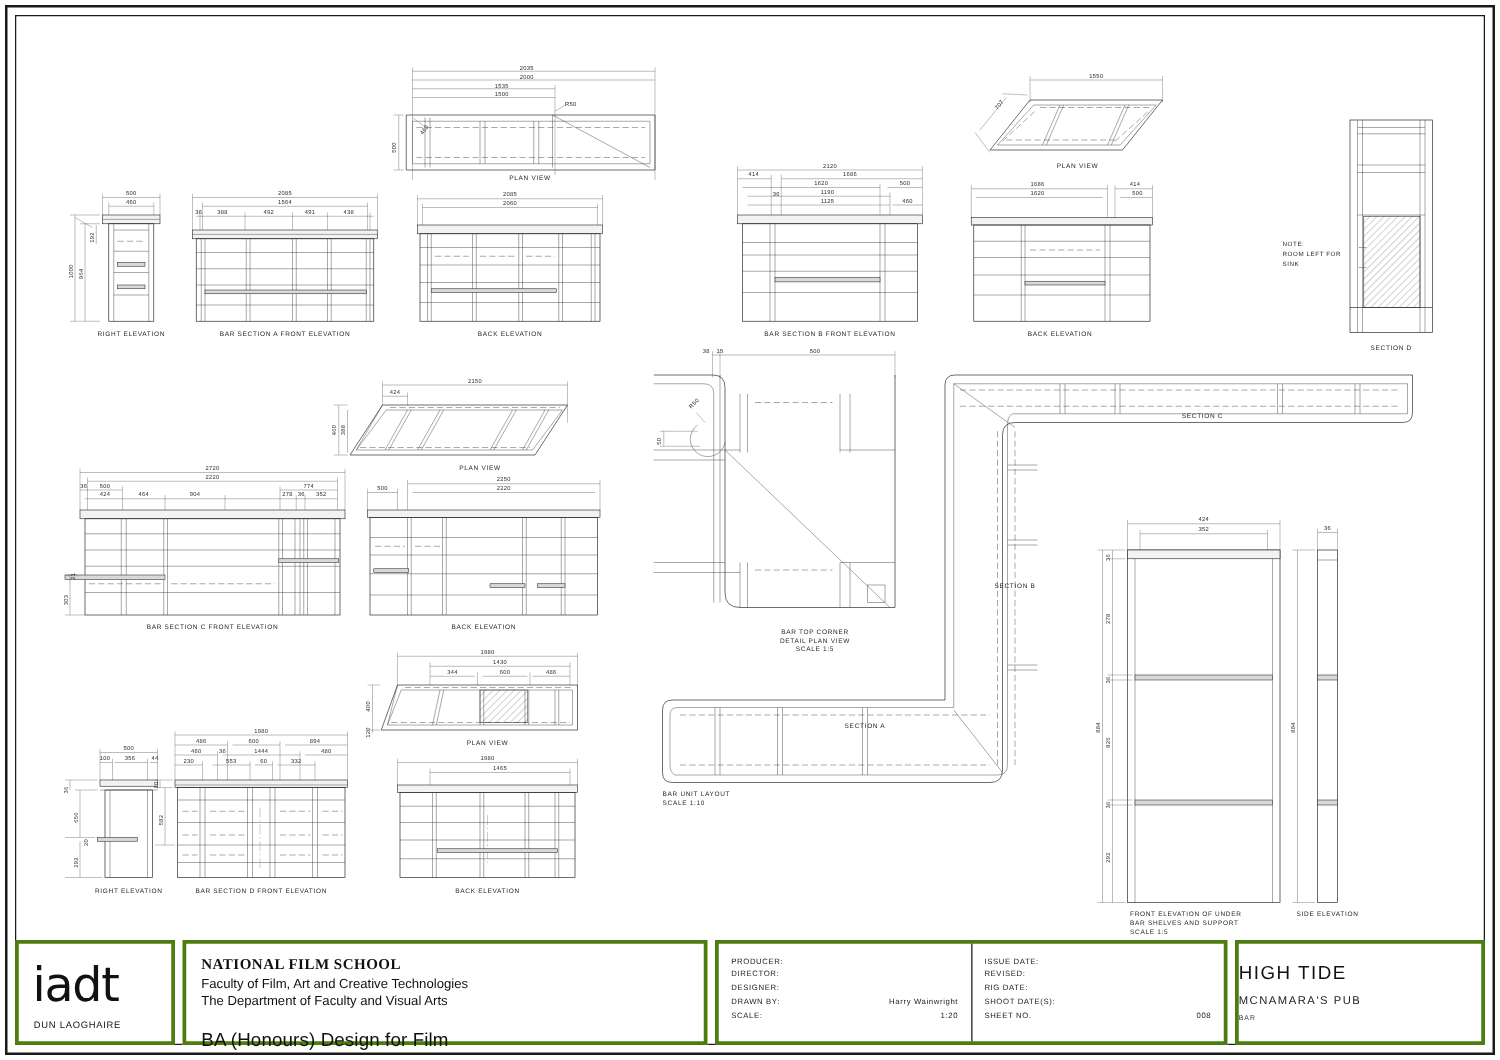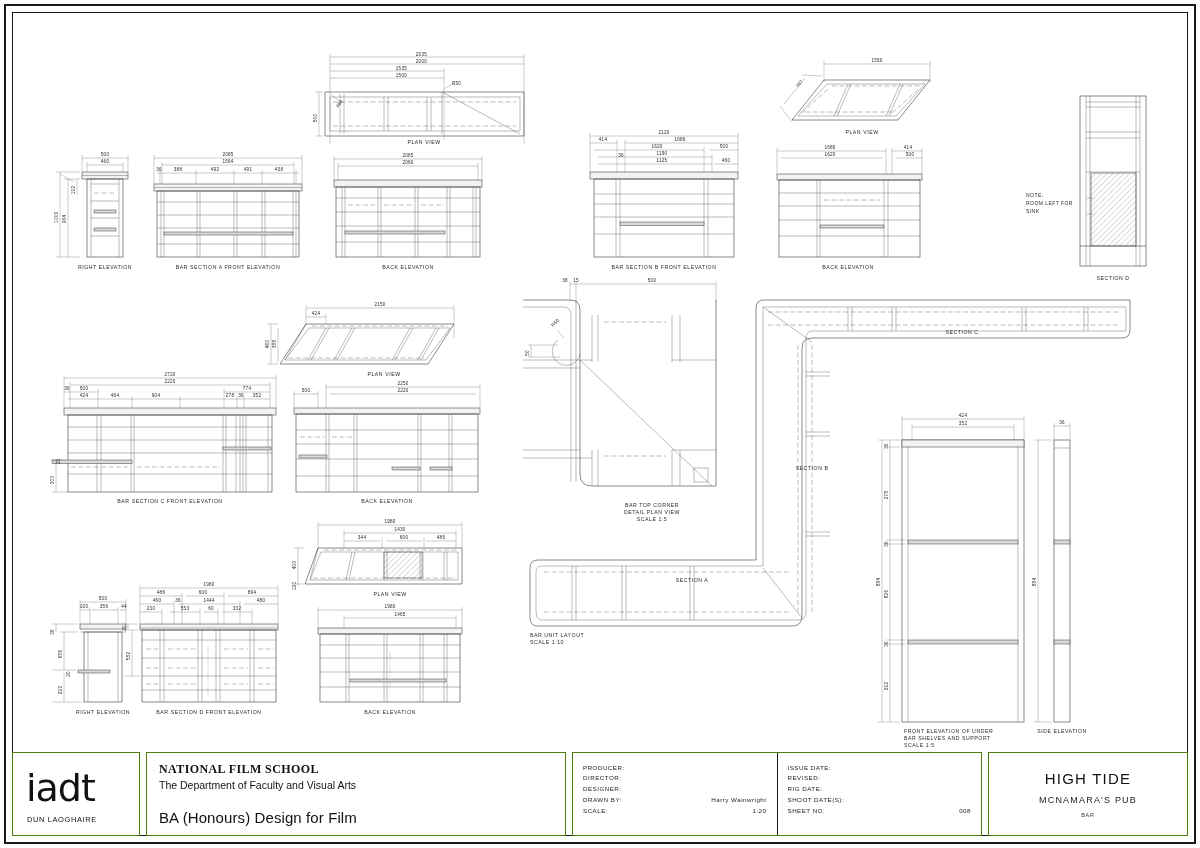--- a/index.html
+++ b/index.html
@@ -46,21 +46,21 @@
   svg .fillpane { fill: #f2f2f2; stroke: #2b2b2b; stroke-width: .5; }
   svg .band { fill: #d9d9d9; stroke: #2b2b2b; stroke-width: .45; }
   svg .none { fill: none; }
 
   
   #titleblock {
     position: absolute; left: 12px; top: 752px;
     width: 1176px; height: 84px;
     display: flex; gap: 6px;
   }
-  .tb-cell { border: 1px solid #4d7c0f; background: #fff; position: relative; }
+  .tb-cell { border: 3px solid #4d7c0f; background: #fff; position: relative; }
   .tb-logo { width: 128px; display: flex; align-items: center; justify-content: center; }
   .logo-wrap { position: relative; width: 108px; height: 58px; }
   .logo-text {
     position: absolute; left: 4px; top: 4px;
     font-family: "DejaVu Sans", sans-serif;
     font-size: 38px; line-height: 38px; font-weight: 400;
     color: #111; letter-spacing: -1px;
   }
   .logo-sub {
     position: absolute; left: 5px; bottom: -1px;
@@ -84,21 +84,21 @@
   .meta-row {
     display: flex; justify-content: space-between;
     font-size: 6.2px; letter-spacing: .5px; color: #222;
     line-height: 9.6px; padding: .6px 0;
   }
   .meta-k { white-space: nowrap; }
   .meta-v { white-space: nowrap; color: #222; }
   .tb-project {
     flex: 0 0 200px;
     display: flex; flex-direction: column;
-    align-items: center; justify-content: center;
+    align-items: flex-start; justify-content: center;
   }
   .proj-title { font-size: 15px; color: #111; letter-spacing: 1.2px; }
   .proj-sub { font-size: 9px; color: #222; letter-spacing: 1.2px; margin-top: 8px; }
   .proj-sub2 { font-size: 5.5px; color: #333; letter-spacing: .8px; margin-top: 7px; }
 </style>
 </head>
 <body>
 
 <div id="sheet">
 
@@ -955,20 +955,21 @@
         <div class="logo-text">iadt</div>
         <svg class="logo-arc" width="40" height="40" viewBox="0 0 40 40">
           <path d="M20 3 A17 17 0 1 1 19 37 A14.5 14.5 0 1 0 20 3 Z" fill="#1a1a1a"></path>
         </svg>
         <div class="logo-sub">DUN LAOGHAIRE</div>
       </div>
     </div>
 
     <div class="tb-cell tb-school">
       <div class="school-name">NATIONAL FILM SCHOOL</div>
+      <div class="school-line">Faculty of Film, Art and Creative Technologies</div>
       <div class="school-line">The Department of Faculty and Visual Arts</div>
       <div class="school-course">BA (Honours) Design for Film</div>
     </div>
 
     <div class="tb-cell tb-meta">
       <div class="meta-col">
         <div class="meta-row">
           <span class="meta-k">PRODUCER:</span>
           <span class="meta-v"></span>
         </div>

